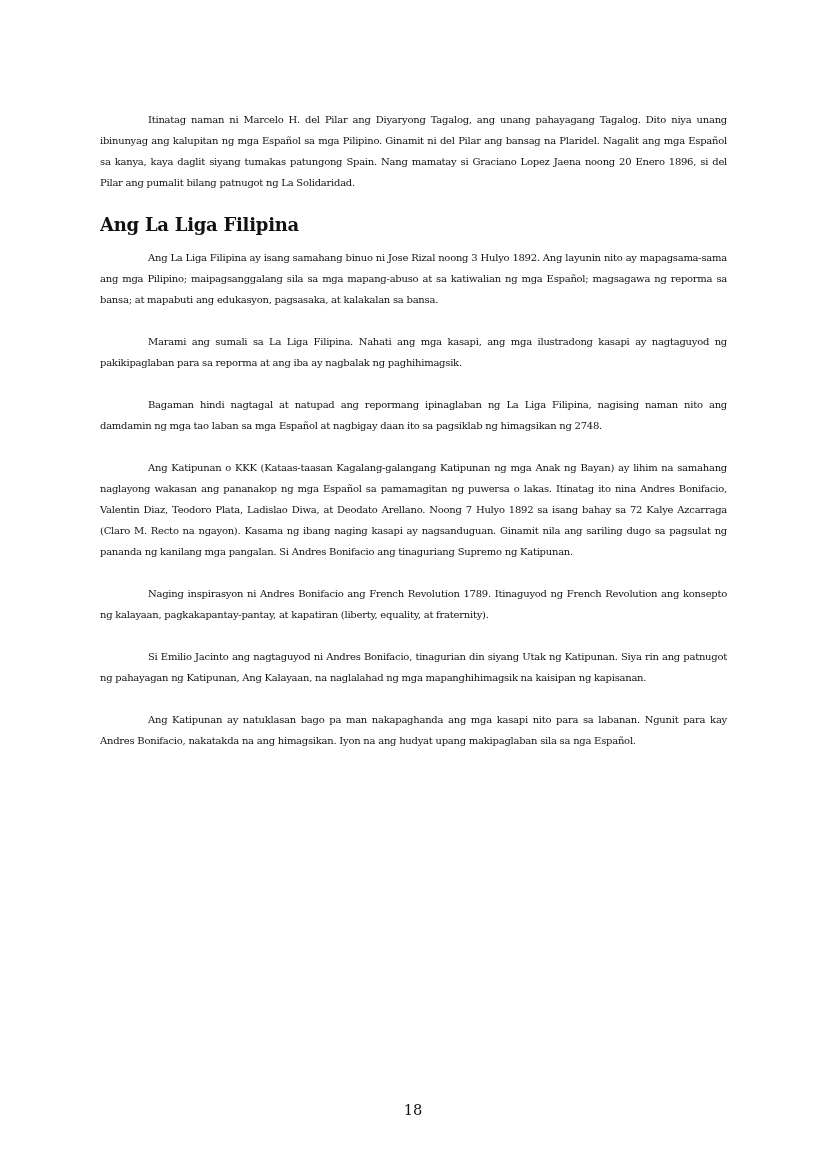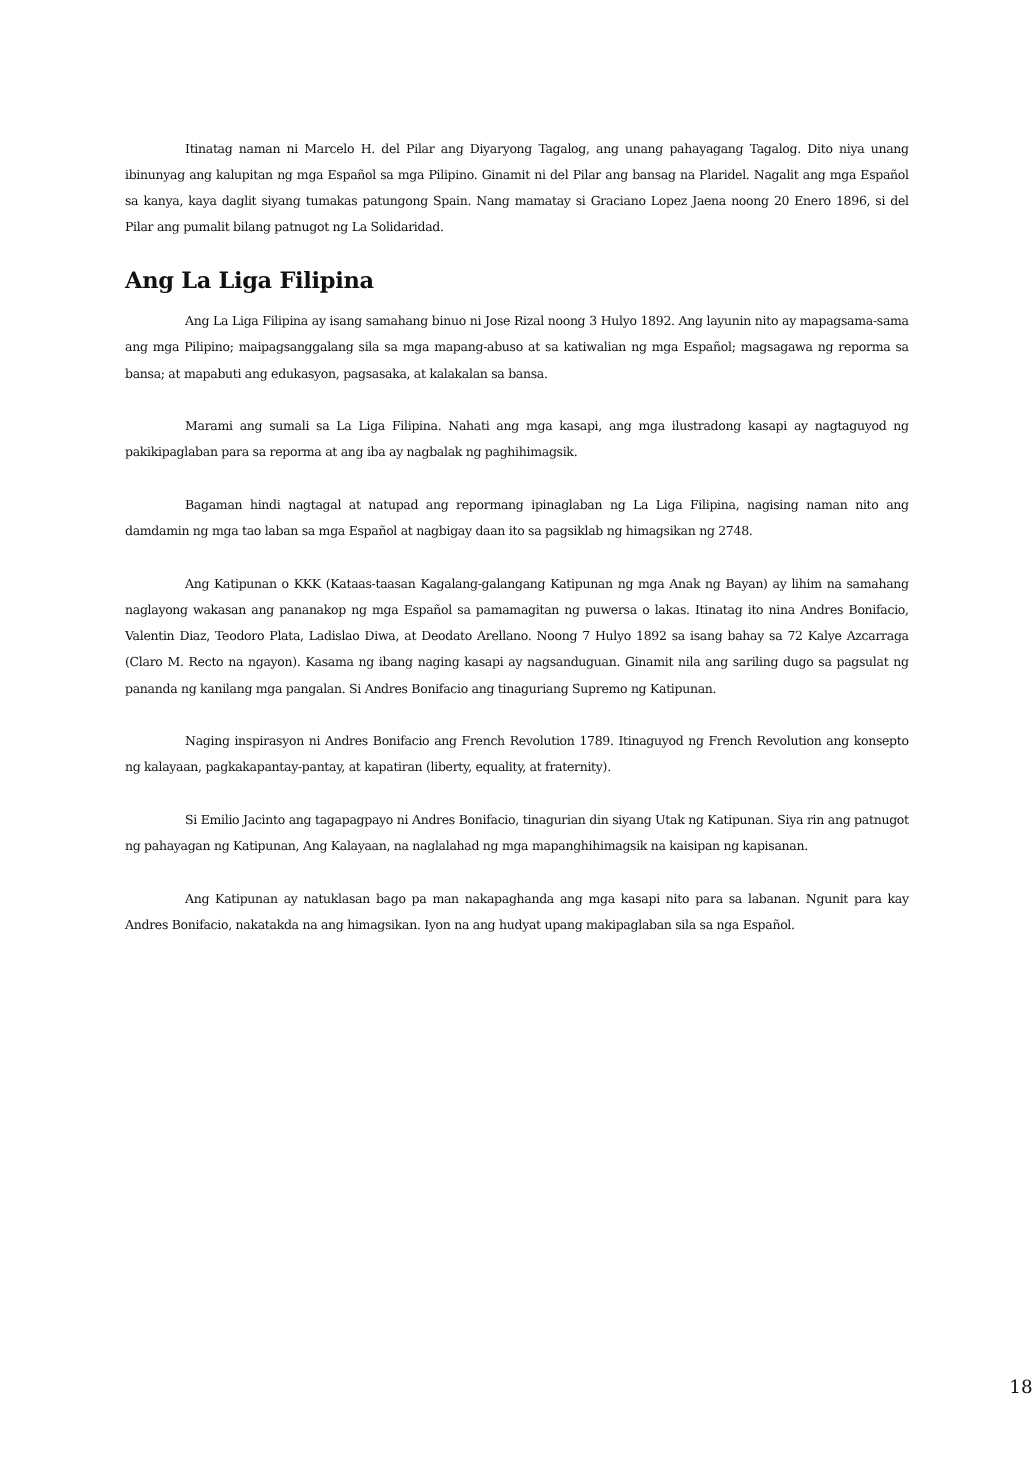--- a/index.html
+++ b/index.html
@@ -40,21 +40,21 @@
       font-size: 18px;
       line-height: 21px;
       font-weight: bold;
       letter-spacing: -0.25px;
     }
     .page-number {
       position: absolute;
       top: 1099px;
       left: 0;
       width: 826px;
-      text-align: right;
+      text-align: center;
       font-size: 14.6px;
       line-height: 21px;
     }
   </style>
 </head>
 <body>
 
 <div class="page">
 
   <p class="para">Itinatag naman ni Marcelo H. del Pilar ang Diyaryong Tagalog, ang unang pahayagang Tagalog. Dito niya unang ibinunyag ang kalupitan ng mga Español sa mga Pilipino. Ginamit ni del Pilar ang bansag na Plaridel. Nagalit ang mga Español sa kanya, kaya daglit siyang tumakas patungong Spain. Nang mamatay si Graciano Lopez Jaena noong 20 Enero 1896, si del Pilar ang pumalit bilang patnugot ng La Solidaridad.</p>
@@ -62,19 +62,19 @@
   <div class="section">
     <h2 class="heading">Ang La Liga Filipina</h2>
     <p class="para">Ang La Liga Filipina ay isang samahang binuo ni Jose Rizal noong 3 Hulyo 1892. Ang layunin nito ay mapagsama-sama ang mga Pilipino; maipagsanggalang sila sa mga mapang-abuso at sa katiwalian ng mga Español; magsagawa ng reporma sa bansa; at mapabuti ang edukasyon, pagsasaka, at kalakalan sa bansa.</p>
     <p class="para">Marami ang sumali sa La Liga Filipina. Nahati ang mga kasapi, ang mga ilustradong kasapi ay nagtaguyod ng pakikipaglaban para sa reporma at ang iba ay nagbalak ng paghihimagsik.</p>
     <p class="para">Bagaman hindi nagtagal at natupad ang repormang ipinaglaban ng La Liga Filipina, nagising naman nito ang damdamin ng mga tao laban sa mga Español at nagbigay daan ito sa pagsiklab ng himagsikan ng 2748.</p>
   </div>
 
   <div class="section">
     <p class="para">Ang Katipunan o KKK (Kataas-taasan Kagalang-galangang Katipunan ng mga Anak ng Bayan) ay lihim na samahang naglayong wakasan ang pananakop ng mga Español sa pamamagitan ng puwersa o lakas. Itinatag ito nina Andres Bonifacio, Valentin Diaz, Teodoro Plata, Ladislao Diwa, at Deodato Arellano. Noong 7 Hulyo 1892 sa isang bahay sa 72 Kalye Azcarraga (Claro M. Recto na ngayon). Kasama ng ibang naging kasapi ay nagsanduguan. Ginamit nila ang sariling dugo sa pagsulat ng pananda ng kanilang mga pangalan. Si Andres Bonifacio ang tinaguriang Supremo ng Katipunan.</p>
     <p class="para">Naging inspirasyon ni Andres Bonifacio ang French Revolution 1789. Itinaguyod ng French Revolution ang konsepto ng kalayaan, pagkakapantay-pantay, at kapatiran (liberty, equality, at fraternity).</p>
-    <p class="para">Si Emilio Jacinto ang tagapagpayo ni Andres Bonifacio, tinagurian din siyang Utak ng Katipunan. Siya rin ang patnugot ng pahayagan ng Katipunan, Ang Kalayaan, na naglalahad ng mga mapanghihimagsik na kaisipan ng kapisanan.</p>
+    <p class="para">Si Emilio Jacinto ang nagtaguyod ni Andres Bonifacio, tinagurian din siyang Utak ng Katipunan. Siya rin ang patnugot ng pahayagan ng Katipunan, Ang Kalayaan, na naglalahad ng mga mapanghihimagsik na kaisipan ng kapisanan.</p>
     <p class="para">Ang Katipunan ay natuklasan bago pa man nakapaghanda ang mga kasapi nito para sa labanan. Ngunit para kay Andres Bonifacio, nakatakda na ang himagsikan. Iyon na ang hudyat upang makipaglaban sila sa nga Español.</p>
   </div>
 
 </div>
 
 <div class="page-number">18</div>
 
 </body></html>

